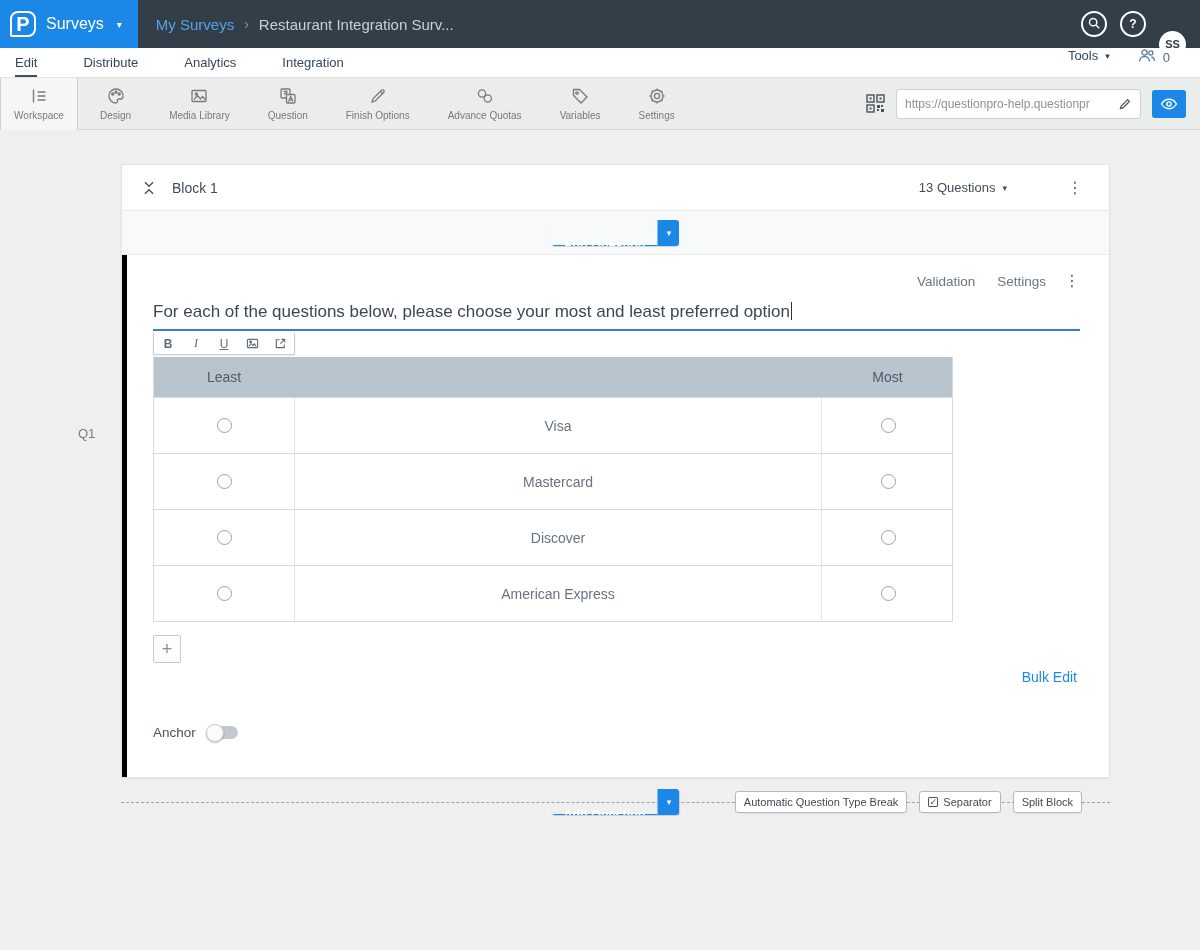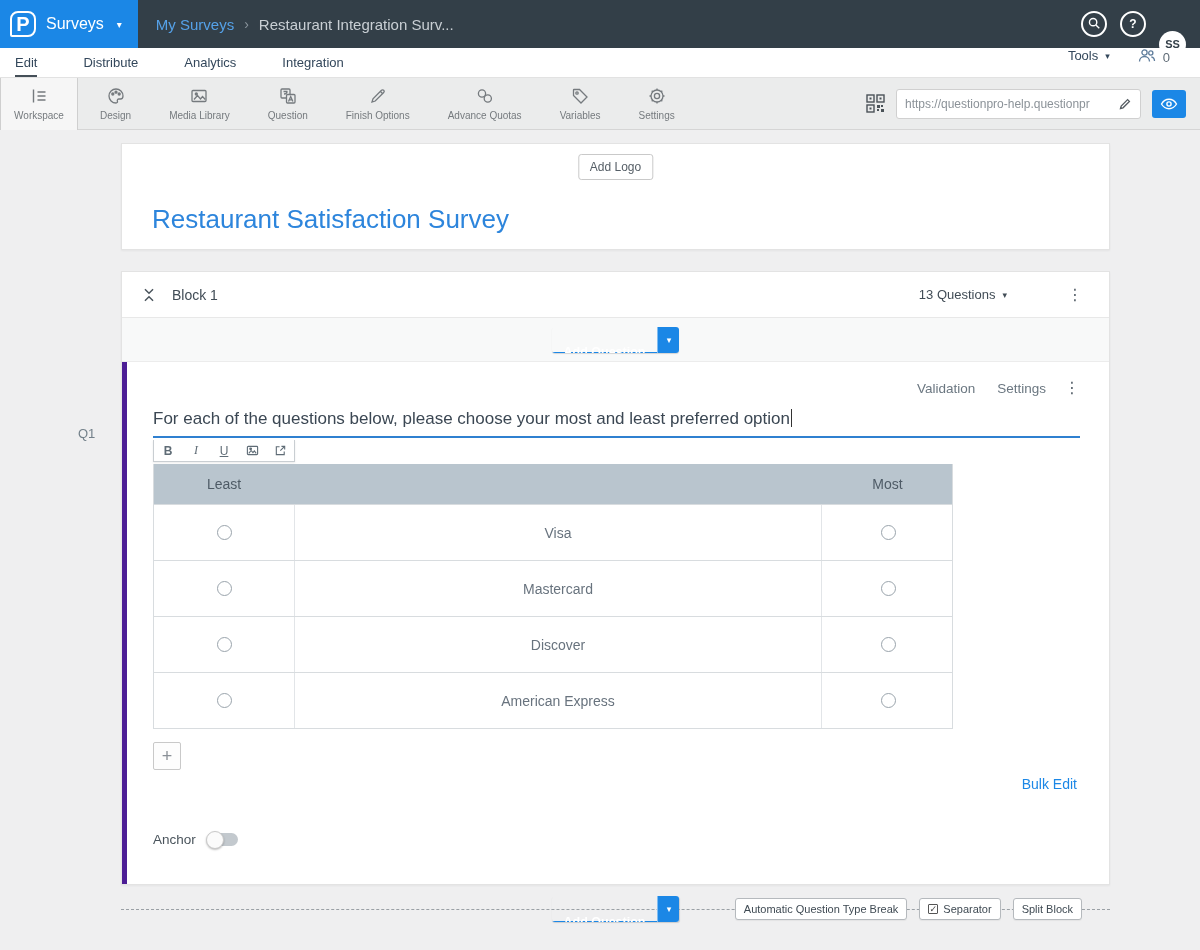--- a/index.html
+++ b/index.html
@@ -73,21 +73,21 @@
   .qcount .caret { font-size:9px; }
   .kebab { font-size:16px; color:#5a646d; cursor:pointer; line-height:1; }
   .block-header .kebab { margin-left:60px; margin-right:8px; }
 
   .addq-band { height:44px; background:#f8f9f9; border-bottom:1px solid #ececec; display:flex; align-items:center; justify-content:center; }
   .btn-addq { display:flex; height:26px; border-radius:3px; overflow:hidden; cursor:pointer; box-shadow:0 1px 1px rgba(0,0,0,0.15); }
   .btn-addq .main { background:#1b87e6; color:#fff; font-size:12.5px; font-weight:700; padding:0 12px; display:flex; align-items:center;margin-top:25px; }
   .btn-addq .caret-seg { background:#1b87e6; border-left:1px solid rgba(255,255,255,0.45); width:22px;
     display:flex; align-items:center; justify-content:center; color:#fff; font-size:9px; }
 
-  .question-area { position:relative; border-left:5px solid #4c1d95; min-height:522px; padding-bottom:14px; background:#fff; }
+  .question-area { position:relative; border-left:5px solid #000000; min-height:522px; padding-bottom:14px; background:#fff; }
   .q-actions { display:flex; justify-content:flex-end; align-items:center; gap:22px; padding:18px 29px 0 0;
     font-size:13.5px; color:#6b7781; }
   .q-action { cursor:pointer; }
   .q-actions .kebab { margin-left:-4px; }
   .q-text-wrap { margin:13px 29px 0 26px; border-bottom:2px solid #2f80d0; padding-bottom:7px;
     font-size:17px; color:#3b4753; cursor:text; }
   .text-cursor { display:inline-block; width:1px; height:18px; background:#333; vertical-align:-3px; margin-left:1px; }
   .fmt-toolbar { margin-left:26px; margin-top:2px; width:142px; height:22px; background:#fff;
     border:1px solid #c9ced2; border-top:none; display:flex; align-items:center; box-shadow:0 1px 2px rgba(0,0,0,0.08); }
   .fmt-btn { width:28px; height:100%; display:flex; align-items:center; justify-content:center;
@@ -304,24 +304,20 @@
         </span>
       </div>
     </div>
   </div>
 
   <main class="content">
     <div class="q-code">Q1</div>
 
     <div class="column">
 
-      <section class="card header-card">
-        <button class="add-logo-btn">Add Logo</button>
-        <h1 class="survey-title">Restaurant Satisfaction Survey</h1>
-      </section>
 
       <section class="card block-card">
         <div class="block-header">
           <span class="collapse-icon">
             <svg width="18" height="18" viewBox="0 0 20 20" fill="none" stroke="#4a545c" stroke-width="1.6">
               <path d="M5.5 3.5L10 8l4.5-4.5"></path>
                 <path d="M5.5 16.5L10 12l4.5 4.5"></path>
             </svg>
           </span>
           <span class="block-name">Block 1</span>

